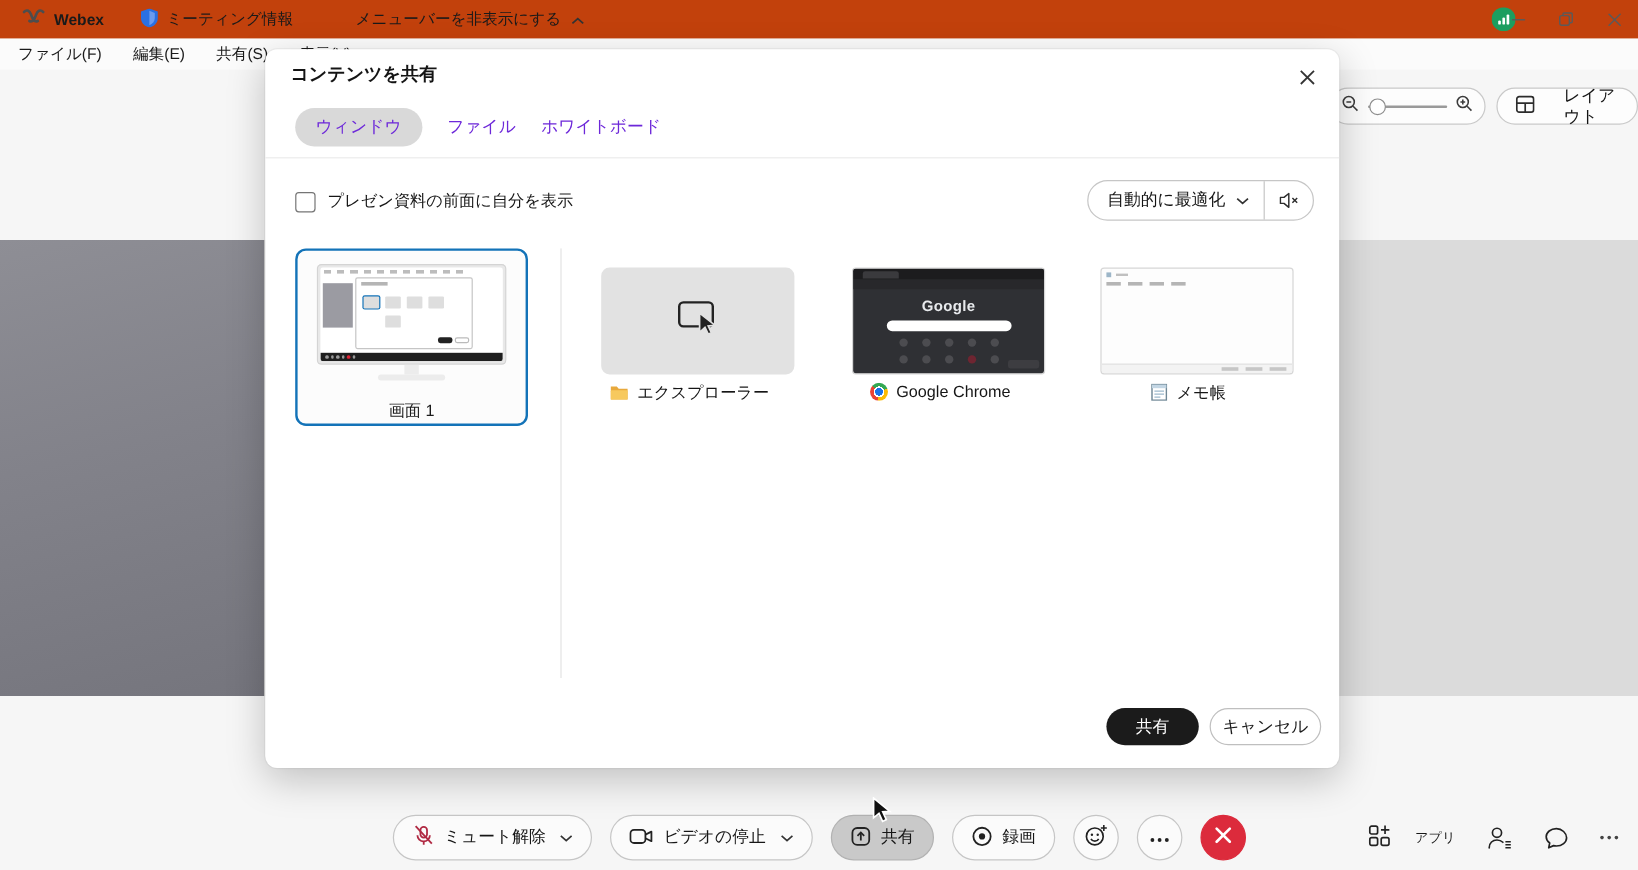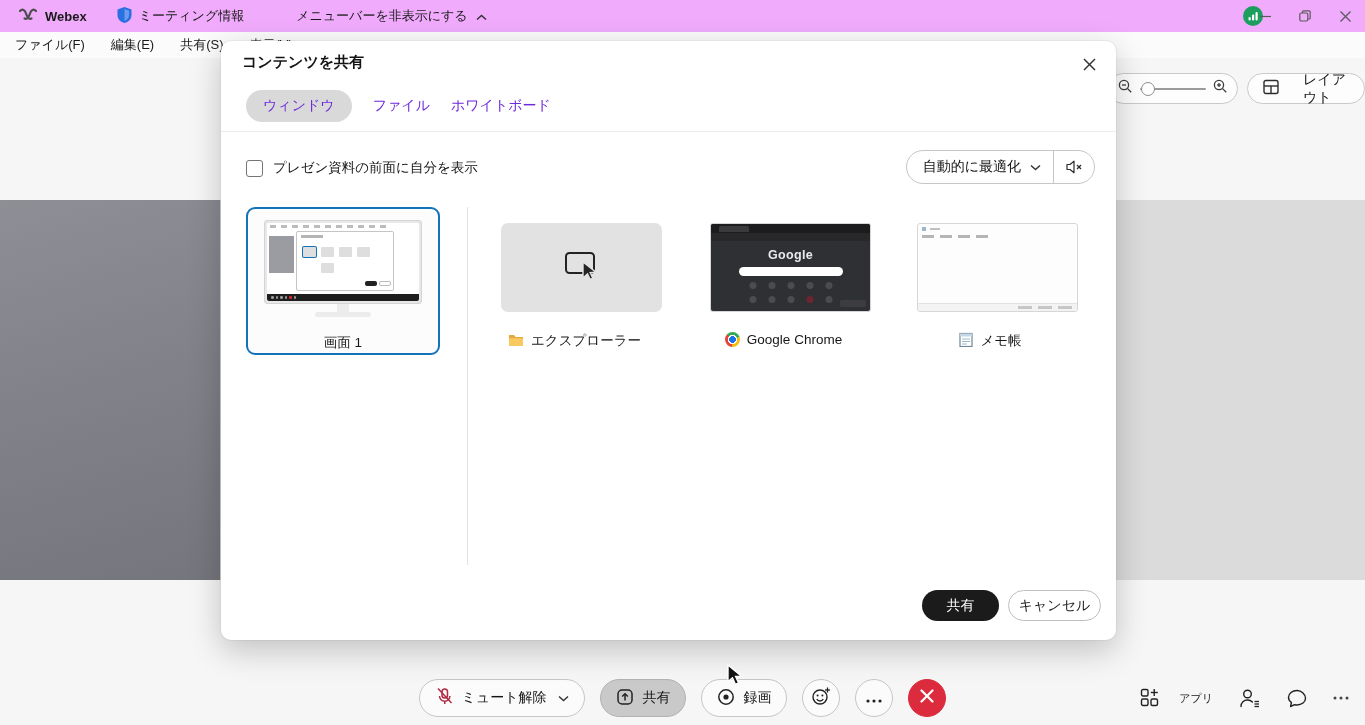--- a/index.html
+++ b/index.html
@@ -1,20 +1,20 @@
 <!DOCTYPE html>
 <html><head>
 <meta charset="utf-8">
 <style>
 *{margin:0;padding:0;box-sizing:border-box}
 body{font-family:"Liberation Sans","DejaVu Sans",sans-serif;background:#e9e9e9;overflow:hidden}
 .screen{position:relative;width:1365px;height:725px;background:#f6f6f6;overflow:hidden}
 
 
-.titlebar{position:absolute;top:0;left:0;right:0;height:32px;background:#f0abfc;display:flex;align-items:center;z-index:4}
+.titlebar{position:absolute;top:0;left:0;right:0;height:32px;background:#c2410c;display:flex;align-items:center;z-index:4}
 .tb-left{display:flex;align-items:center;padding-left:18px}
 .brand{display:flex;align-items:center;gap:7px}
 .brand-name{font-size:13px;font-weight:bold;color:#1a1a1a}
 .meeting-info{display:flex;align-items:center;gap:7px;margin-left:30px;font-size:13px;color:#1a1a1a}
 .hide-menubar{display:flex;align-items:center;gap:8px;margin-left:52px;font-size:13px;color:#1a1a1a}
 .conn-ind{position:absolute;left:1243px;top:6px}
 .win-controls{position:absolute;right:0;top:0;height:32px;display:flex}
 .wc{width:40px;height:32px;display:flex;align-items:center;justify-content:center}
 
 
@@ -70,21 +70,21 @@
 .screen-label{margin-top:17px;font-size:13.5px;color:#1b1b1b}
 
 .v-divider{position:absolute;left:246px;top:166px;height:358px;width:1px;background:#e3e3e3}
 
 
 .win-item{position:absolute;width:147px;text-align:center;cursor:pointer}
 .wi-1{left:280px;top:182px}.wi-2{left:489px;top:182px}.wi-3{left:696px;top:182px}.wi-4{left:280px;top:335px}
 .win-box{width:161px;height:89px;border-radius:7px;background:#e2e2e2;display:flex;align-items:center;justify-content:center;overflow:hidden;position:relative}
 .win-box.shot{background:#2f3034;border:1px solid #d6d6d6;border-radius:3px}
 .win-box.pad{background:#fdfdfd;border:1px solid #d6d6d6;border-radius:3px}
-.win-label{margin-top:20px;display:flex;align-items:center;justify-content:center;gap:7px;font-size:13.5px;color:#161616}
+.win-label{margin-top:7px;display:flex;align-items:center;justify-content:center;gap:7px;font-size:13.5px;color:#161616}
 
 
 .ct-tabs{position:absolute;top:0;left:0;right:0;height:9px;background:#1c1c1e}
 .ct-tab{position:absolute;top:2px;left:8px;width:30px;height:6px;background:#3a3a3d;border-radius:2px 2px 0 0}
 .ct-addr{position:absolute;top:9px;left:0;right:0;height:8px;background:#28282b}
 .ct-logo{position:absolute;top:24px;width:100%;text-align:center;color:#e8eaed;font-size:12.5px;font-weight:bold;letter-spacing:.3px}
 .ct-search{position:absolute;top:43px;left:50%;transform:translateX(-50%);width:104px;height:9px;background:#fff;border-radius:5px}
 .ct-dots{position:absolute;top:58px;left:50%;transform:translateX(-50%);display:flex;gap:12px}
 .ct-dots.r2{top:72px}
 .ct-dot{width:7px;height:7px;border-radius:50%;background:#4c4c50}
@@ -394,20 +394,34 @@
             </svg>
         </span>
         <span>ミュート解除</span>
         <span class="chev-gap">
           <svg width="11" height="7" viewBox="0 0 11 7">
               <polyline points="1,1.5 5.5,5.5 10,1.5" fill="none" stroke="#333" stroke-width="1.4"></polyline>
             </svg>
         </span>
       </div>
 
+      <div class="tb-btn">
+        <span>
+          <svg width="20" height="16" viewBox="0 0 20 16">
+              <rect x="1" y="2.5" width="12.5" height="11" rx="3" fill="none" stroke="#222" stroke-width="1.5"></rect>
+              <path d="M13.5 6.5 L18.5 4 V12 L13.5 9.5" fill="none" stroke="#222" stroke-width="1.5" stroke-linejoin="round"></path>
+            </svg>
+        </span>
+        <span>ビデオの停止</span>
+        <span class="chev-gap">
+          <svg width="11" height="7" viewBox="0 0 11 7">
+              <polyline points="1,1.5 5.5,5.5 10,1.5" fill="none" stroke="#333" stroke-width="1.4"></polyline>
+            </svg>
+        </span>
+      </div>
 
       <div class="tb-btn active">
         <span>
           <svg width="18" height="18" viewBox="0 0 18 18">
               <rect x="2" y="2" width="14" height="14" rx="4" fill="none" stroke="#222" stroke-width="1.5"></rect>
               <line x1="9" y1="12.5" x2="9" y2="6" stroke="#222" stroke-width="1.5"></line>
               <polyline points="6.2,8.5 9,5.7 11.8,8.5" fill="none" stroke="#222" stroke-width="1.5"></polyline>
             </svg>
         </span>
         <span>共有</span>

